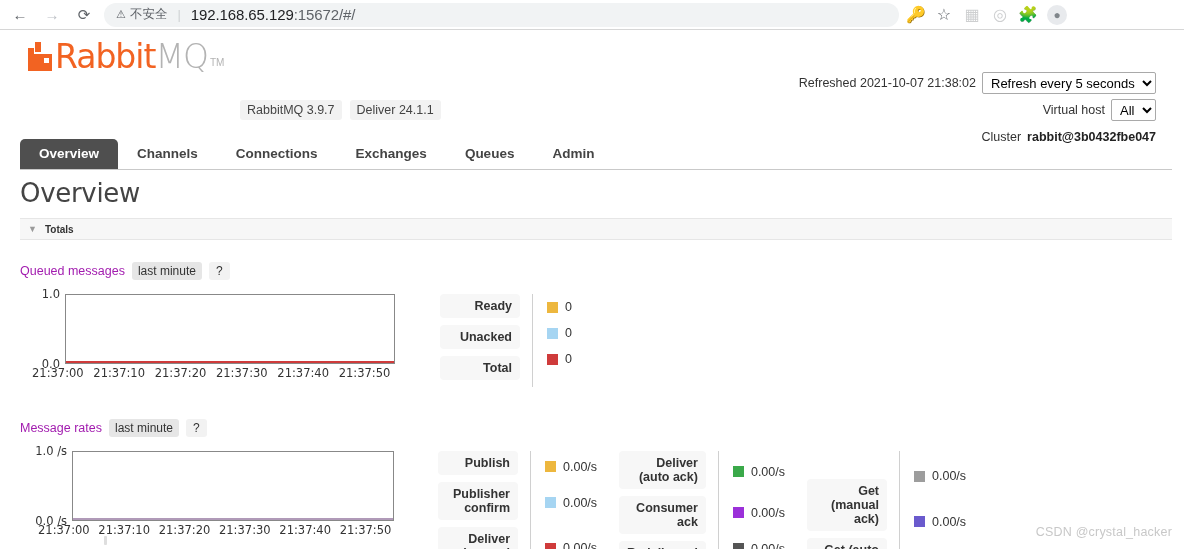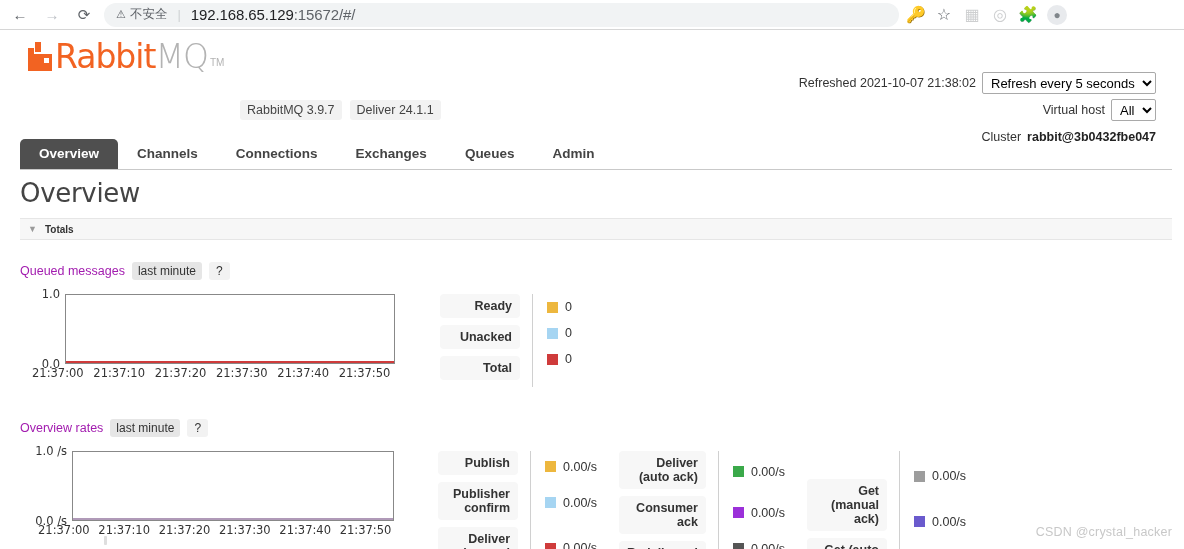--- a/index.html
+++ b/index.html
@@ -309,21 +309,21 @@
               <span class="swatch" style="background:#cf3b3b"></span>
               <span>0</span>
             </div>
           </div>
         </div>
       </div>
     </div>
 
     <div class="chart-block" style="margin-top:32px">
       <div class="chart-head">
-        <span class="chart-name">Overview rates</span>
+        <span class="chart-name">Message rates</span>
         <span class="pill">last minute</span>
         <span class="pill help">?</span>
       </div>
       <div class="chart-row">
         <div class="plot-wrap">
           <div class="plot-area" style="margin-left:52px">
             <span class="y-top">1.0 /s</span>
             <span class="y-bot">0.0 /s</span>
             <div class="plot-box" style="width:322px">
               <div class="baseline" style="background:#b09ab8"></div>

